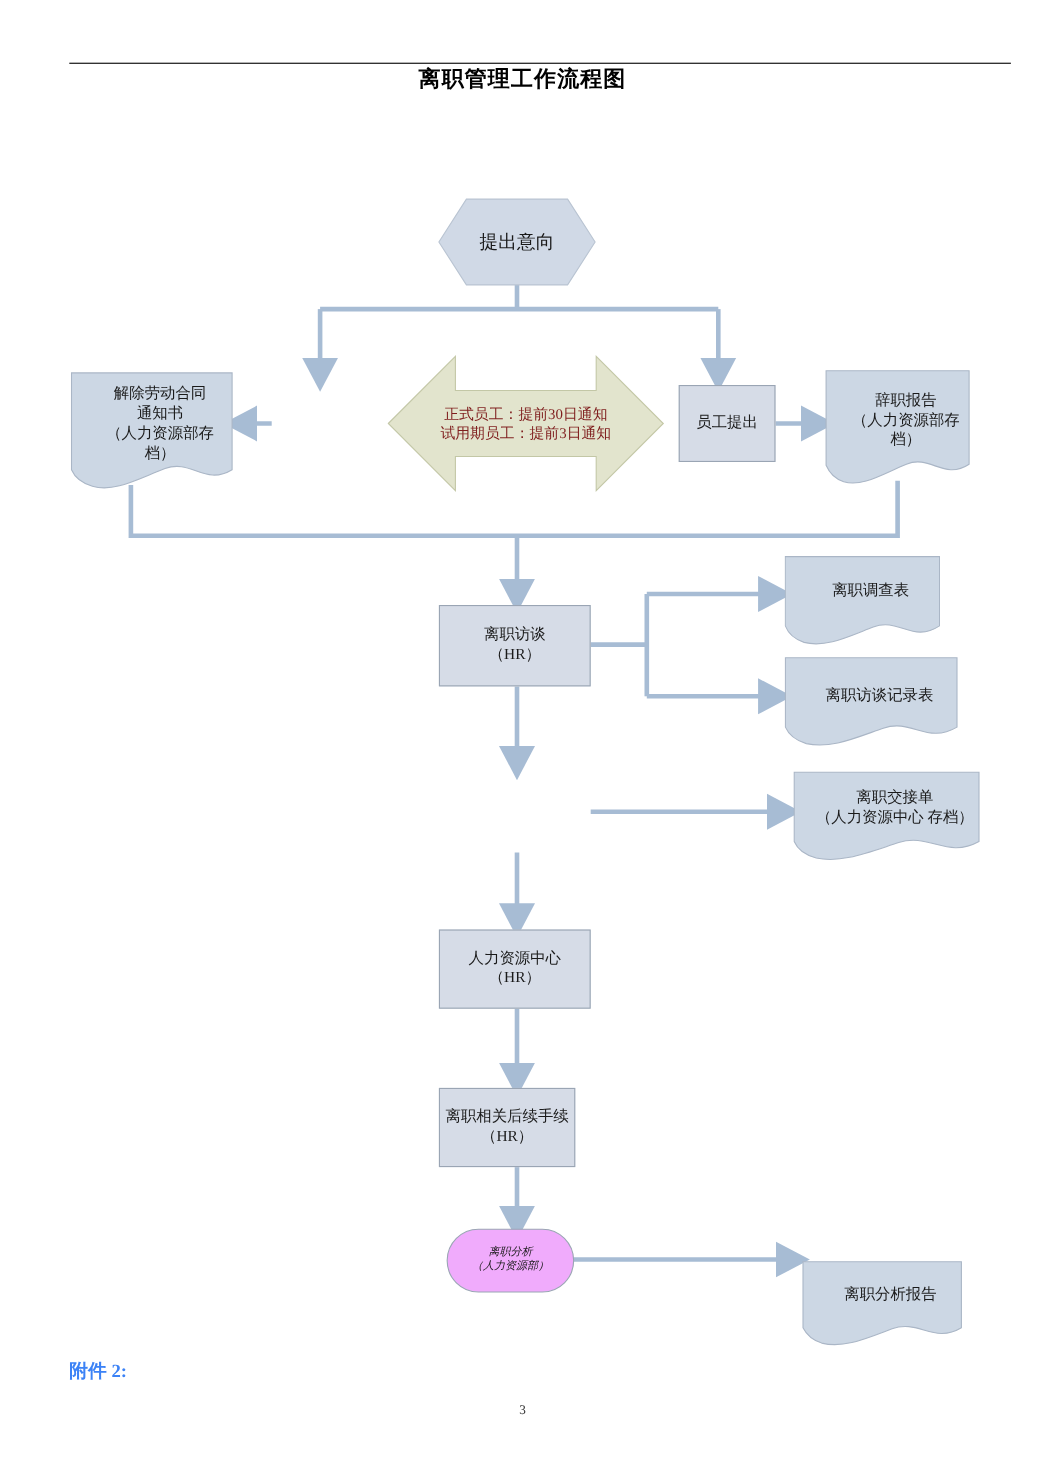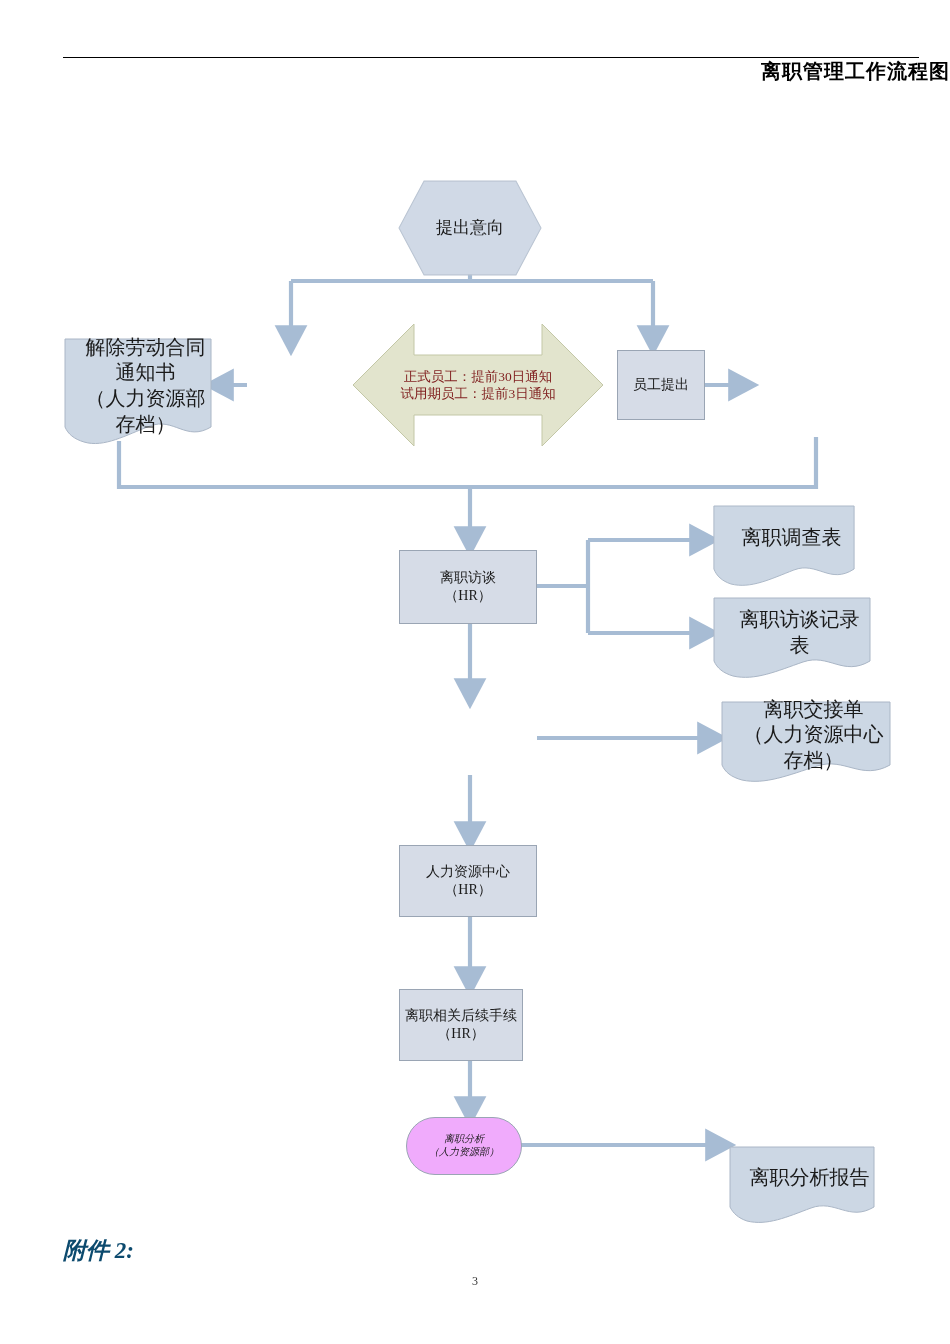--- a/index.html
+++ b/index.html
@@ -28,37 +28,36 @@
     top: 57px;
     width: 856px;
     height: 0;
     border-top: 1.6px solid #000;
   }
   .doc-title {
     position: absolute;
     left: 0;
     top: 58px;
     width: 950px;
-    text-align: right;
+    text-align: center;
     font-size: 20px;
     font-weight: bold;
     color: #000;
     letter-spacing: 1px;
     font-family: "Liberation Serif", "DejaVu Serif", serif;
   }
 
   
   .attachment-label {
     position: absolute;
     left: 63px;
     top: 1235px;
-    font-size: 23px;
+    font-size: 17px;
     font-weight: bold;
-    color: #0c4a6e;
-    font-style: italic;
+    color: #3b82f6;
   }
   .page-number {
     position: absolute;
     left: 0;
     top: 1274px;
     width: 950px;
     text-align: center;
     font-size: 12px;
     color: #333;
   }
@@ -93,21 +92,21 @@
   }
   .hexnode {
     background: #d0d9e6;
     font-size: 17px;
   }
   .arrownode {
     font-size: 14px;
     color: #7f1d1d;
   }
   .docnode {
-    font-size: 20px;
+    font-size: 14px;
     padding-left: 15px;
   }
   .ovalnode {
     background: #f0abfc;
     border: 1px solid #9aa5b4;
     border-radius: 48px;
     font-size: 10px;
     font-style: italic;
   }
 
@@ -167,21 +166,21 @@
       <path d="M470,775 L470,843" marker-end="url(#ah)"></path>
 
       <path d="M470,917 L470,988" marker-end="url(#ah)"></path>
 
       <path d="M470,1061 L470,1118" marker-end="url(#ah)"></path>
 
       <path d="M521,1145 L727,1145" marker-end="url(#ah)"></path>
     </g>
   </svg>
 
-  <div class="node hexnode" style="left:398px; top:180px; width:144px; height:96px; background:transparent;">
+  <div class="node hexnode" style="left:398px; top:180px; width:144px; height:80px; background:transparent;">
     <svg class="shape-bg" viewBox="0 0 144 80" preserveAspectRatio="none">
       <polygon points="26,1 118,1 143,40 118,79 26,79 1,40" fill="#d0d9e6" stroke="#b9c4d2" stroke-width="1"></polygon>
     </svg>
     <span class="lbl">提出意向</span>
   </div>
 
   <div class="node docnode" style="left:64px; top:338px; width:148px; height:108px;">
     <svg class="shape-bg" viewBox="0 0 148 108" preserveAspectRatio="none">
       <path d="M1,1 L147,1 L147,89 C122,104 110,79 86,88 C62,97 40,110 20,104 C10,101 4,96 1,89 Z" fill="#ccd7e4" stroke="#aab6c6" stroke-width="1"></path>
     </svg>
@@ -196,20 +195,28 @@
       <polygon points="1,63 62,2 62,33 190,33 190,2 251,63 190,124 190,93 62,93 62,124" fill="#e2e4cd" stroke="#c3c7a6" stroke-width="1"></polygon>
     </svg>
     <span class="lbl" style="font-size:13.5px;">正式员工：提前30日通知
 试用期员工：提前3日通知</span>
   </div>
 
   <div class="node proc" style="left:617px; top:350px; width:88px; height:70px;">
     <span class="lbl">员工提出</span>
   </div>
 
+  <div class="node docnode" style="left:750px; top:336px; width:132px; height:106px;">
+    <svg class="shape-bg" viewBox="0 0 132 106" preserveAspectRatio="none">
+      <path d="M1,1 L131,1 L131,86 C108,101 96,77 74,86 C52,95 34,107 17,102 C8,99 4,94 1,87 Z" fill="#ccd7e4" stroke="#aab6c6" stroke-width="1"></path>
+    </svg>
+    <span class="lbl" style="margin-bottom:12px;">辞职报告
+（人力资源部存
+档）</span>
+  </div>
 
   <div class="node proc" style="left:399px; top:550px; width:138px; height:74px;">
     <span class="lbl">离职访谈
 （HR）</span>
   </div>
 
   <div class="node docnode" style="left:713px; top:505px; width:142px; height:82px;">
     <svg class="shape-bg" viewBox="0 0 158 82" preserveAspectRatio="none">
       <path d="M1,1 L157,1 L157,64 C130,80 116,56 90,65 C64,74 42,84 20,79 C10,76 4,71 1,64 Z" fill="#ccd7e4" stroke="#aab6c6" stroke-width="1"></path>
     </svg>

